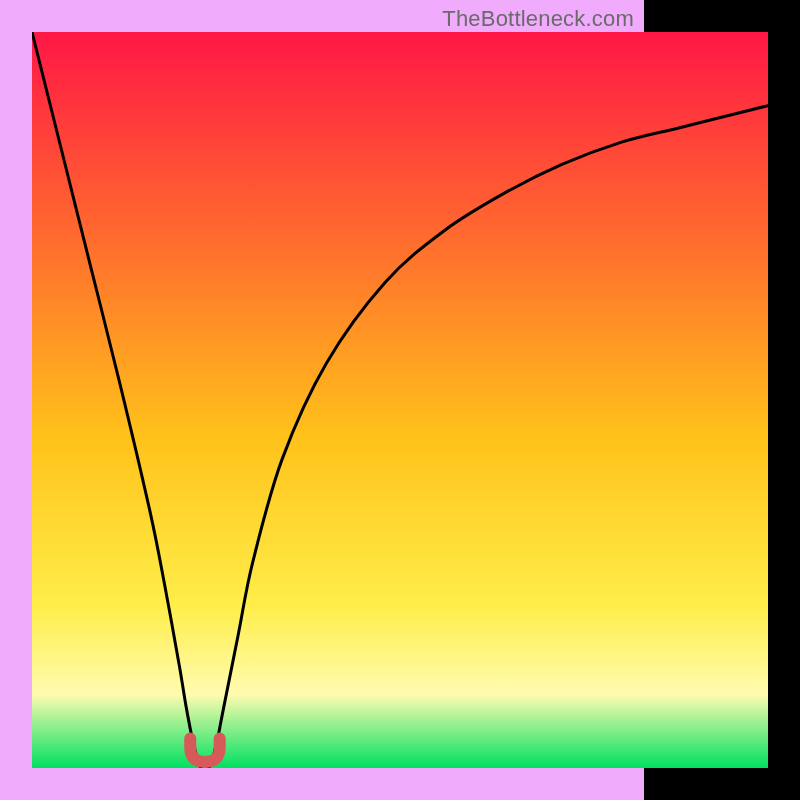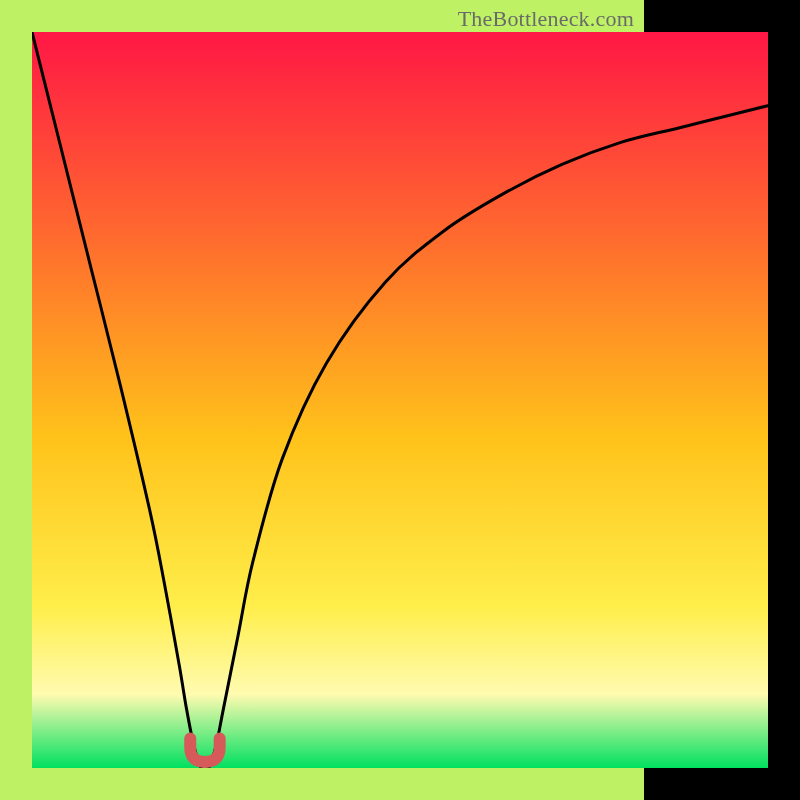--- a/index.html
+++ b/index.html
@@ -8,22 +8,21 @@
     width: 800px;
     height: 800px;
     background: #000;
     overflow: hidden;
     font-family: Arial, Helvetica, sans-serif;
   }
   .frame {
     position: absolute;
     left: 0; top: 0;
     width: 644px; height: 800px;
-    background: #bef264;
-    font-family: Liberation Serif, serif;
+    background: #f0abfc;
   }
   .plot {
     position: absolute;
     left: 32px;
     top: 32px;
     width: 736px;
     height: 736px;
     overflow: hidden;
   }
   .plot svg {

